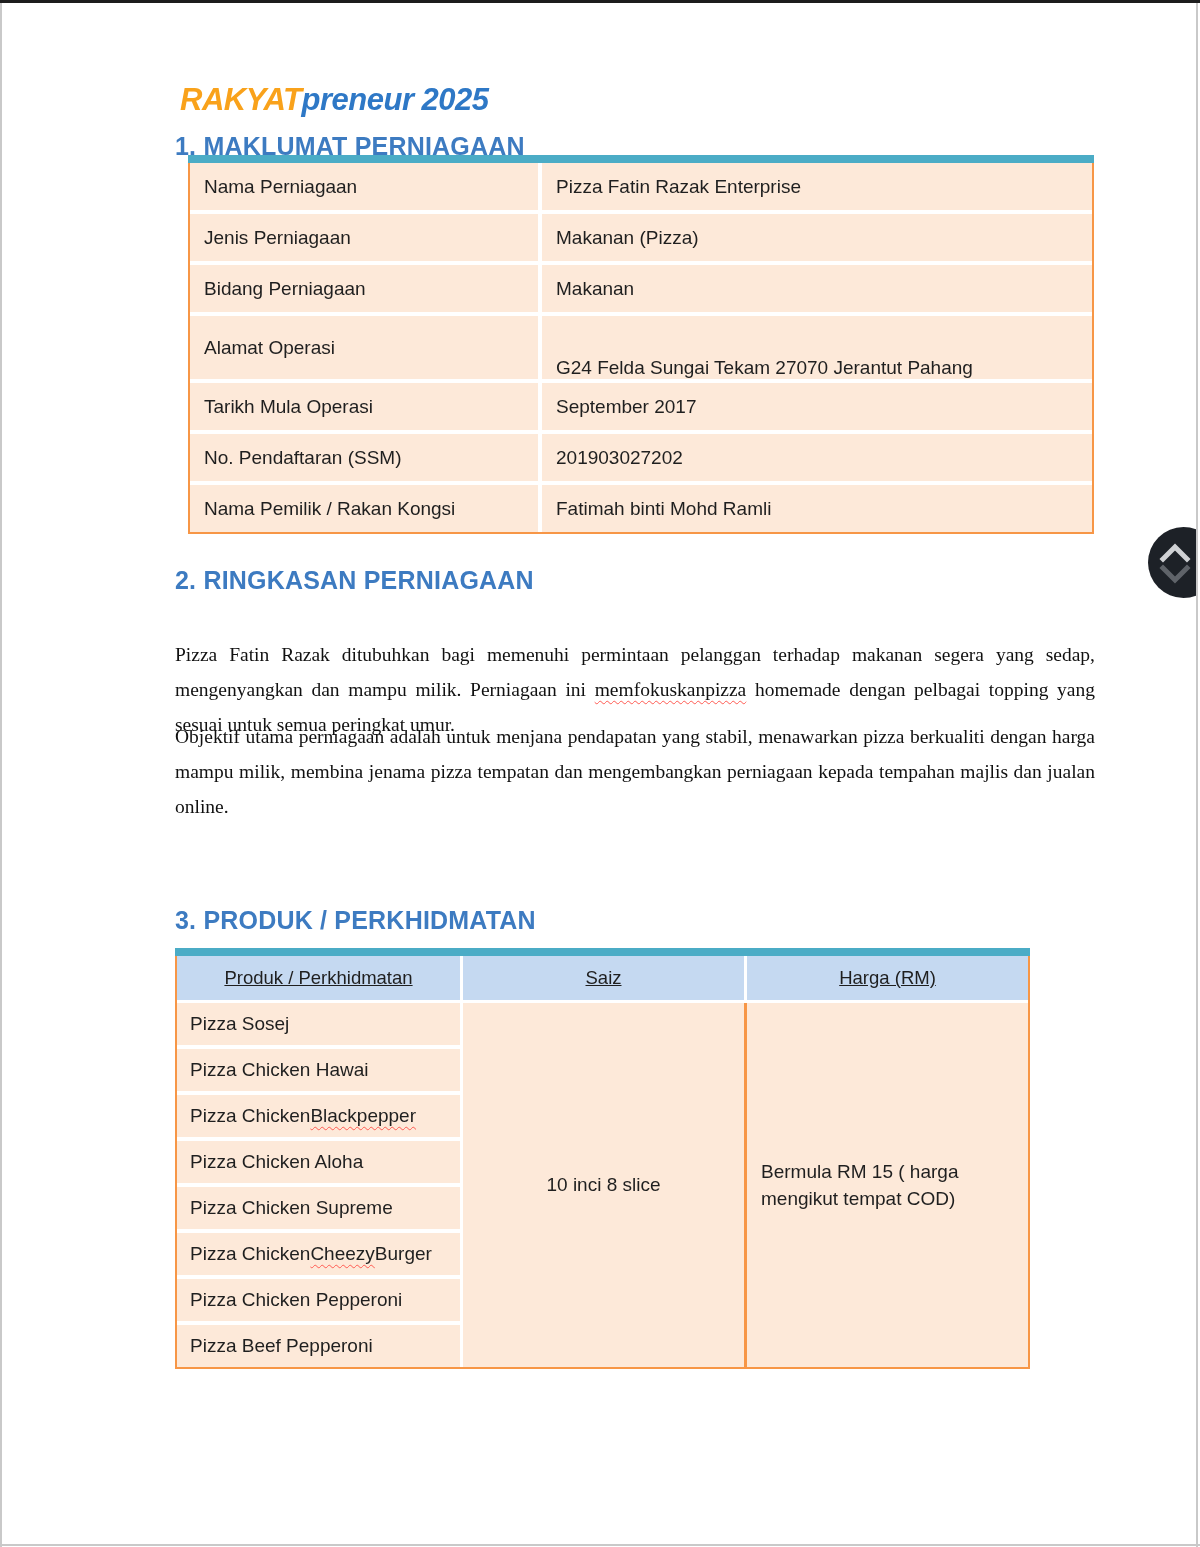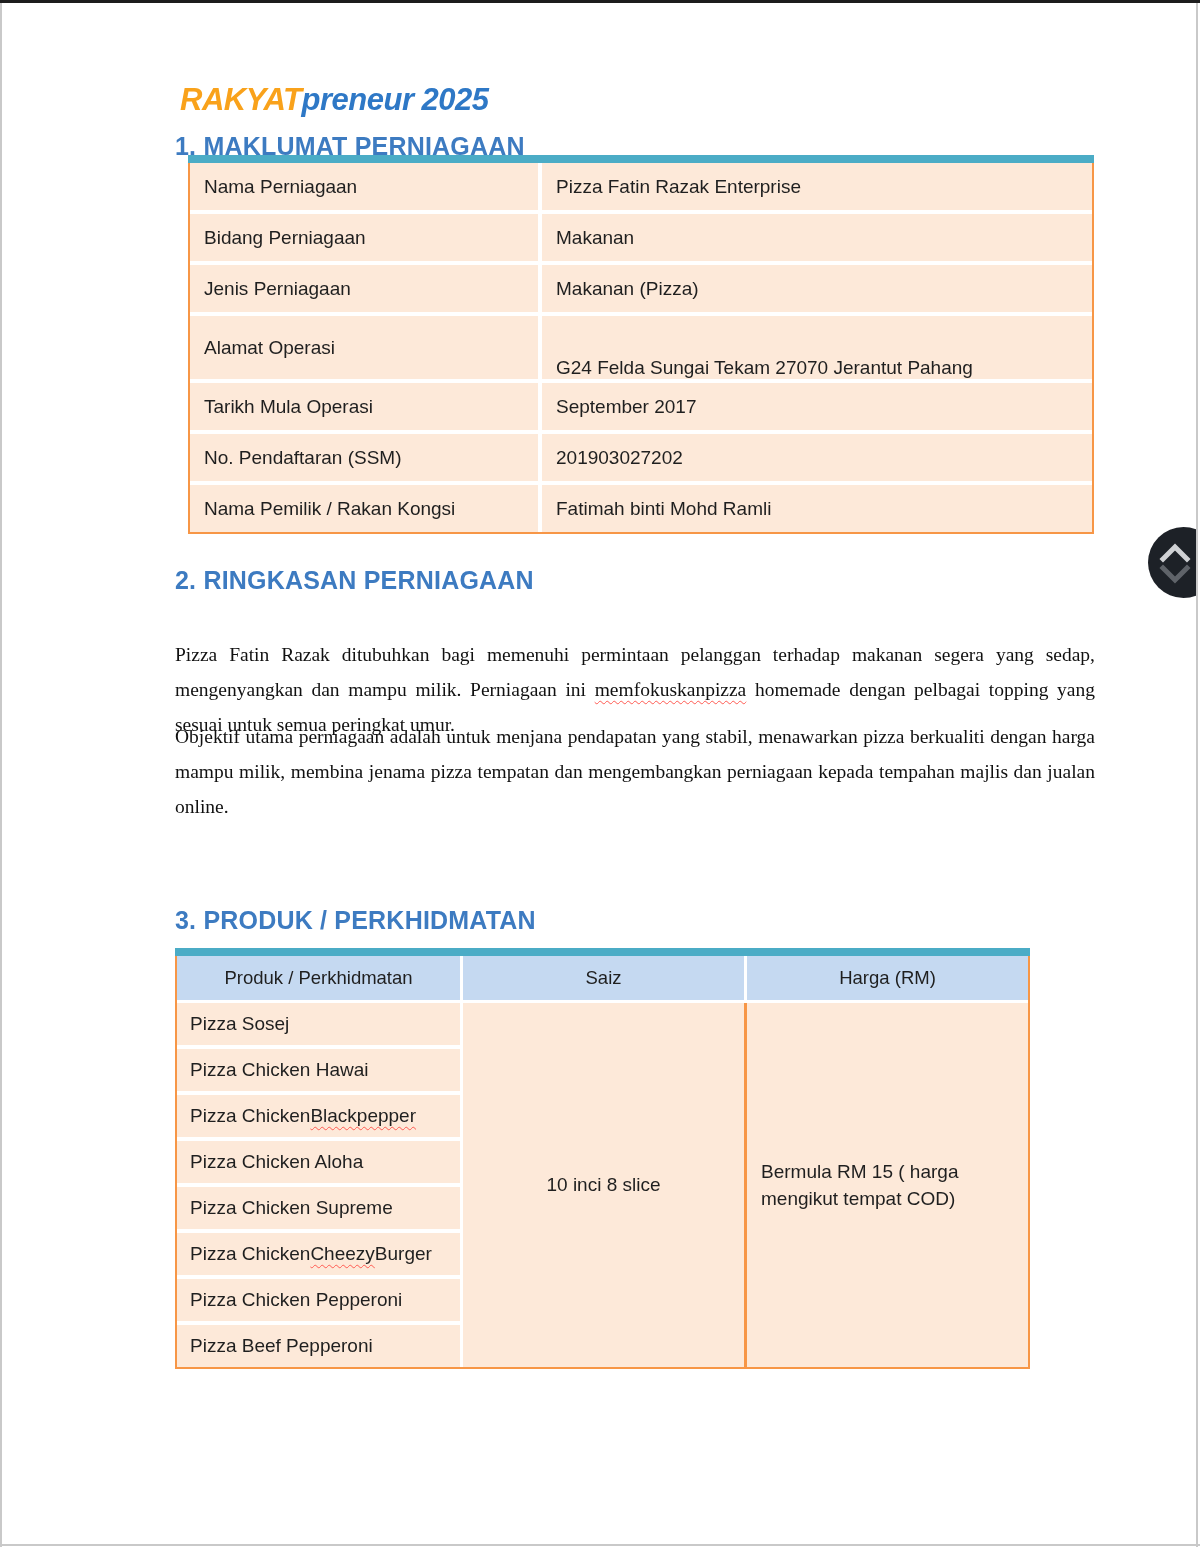--- a/index.html
+++ b/index.html
@@ -36,21 +36,21 @@
   .para{position:absolute;left:175px;width:920px;margin:0;font-family:"Liberation Serif", serif;font-size:19.5px;line-height:35px;color:#111111;text-align:justify;}
   #p1{top:607px;margin-top:30px;}
   #p2{top:719px;}
 
   .misspell{text-decoration:underline;text-decoration-style:wavy;text-decoration-color:#FF5A52;text-decoration-thickness:1px;text-underline-offset:4px;}
 
   
   .t2wrap{position:absolute;left:175px;top:948px;width:855px;}
   .t2inner{border:2px solid #F79646;border-top:none;background:#ffffff;}
   .t2header{display:flex;background:#ffffff;}
-  .t2hcell{background:#C5D9F1;height:44px;display:flex;align-items:center;justify-content:center;font-size:18.5px;color:#1f1f1f;}
+  .t2hcell{background:#C5D9F1;height:44px;display:flex;align-items:center;justify-content:center;font-size:18.5px;color:#1f1f1f;text-decoration:underline;}
   .t2hcell.c1{width:283px;}
   .t2hcell.c2{width:281px;}
   .t2hcell.c3{flex:1;}
   .hgap{width:3px;background:#ffffff;}
   .t2body{display:flex;margin-top:3px;}
   .t2col1{width:283px;display:flex;flex-direction:column;gap:4px;background:#ffffff;}
   .prow{height:42px;background:#FDE9D9;display:flex;align-items:center;padding:0 13px;font-size:19px;color:#1f1f1f;white-space:nowrap;}
   .gap-white{width:3px;background:#ffffff;}
   .gap-orange{width:3px;background:#F79646;}
   .t2col2{width:281px;background:#FDE9D9;display:flex;align-items:center;justify-content:center;font-size:19px;color:#1f1f1f;}
@@ -79,32 +79,32 @@
     <div class="t1row">
       <div class="t1cell">
           <span>Nama Perniagaan</span>
         </div>
       <div class="t1cell">
           <span>Pizza Fatin Razak Enterprise</span>
         </div>
     </div>
     <div class="t1row">
       <div class="t1cell">
+          <span>Jenis Perniagaan</span>
+        </div>
+      <div class="t1cell">
+          <span>Makanan (Pizza)</span>
+        </div>
+    </div>
+    <div class="t1row">
+      <div class="t1cell">
           <span>Bidang Perniagaan</span>
         </div>
       <div class="t1cell">
           <span>Makanan</span>
-        </div>
-    </div>
-    <div class="t1row">
-      <div class="t1cell">
-          <span>Jenis Perniagaan</span>
-        </div>
-      <div class="t1cell">
-          <span>Makanan (Pizza)</span>
         </div>
     </div>
     <div class="t1row">
       <div class="t1cell">
           <span>Alamat Operasi</span>
         </div>
       <div class="t1cell top-align">
           <span>G24 Felda Sungai Tekam 27070 Jerantut Pahang</span>
         </div>
     </div>

